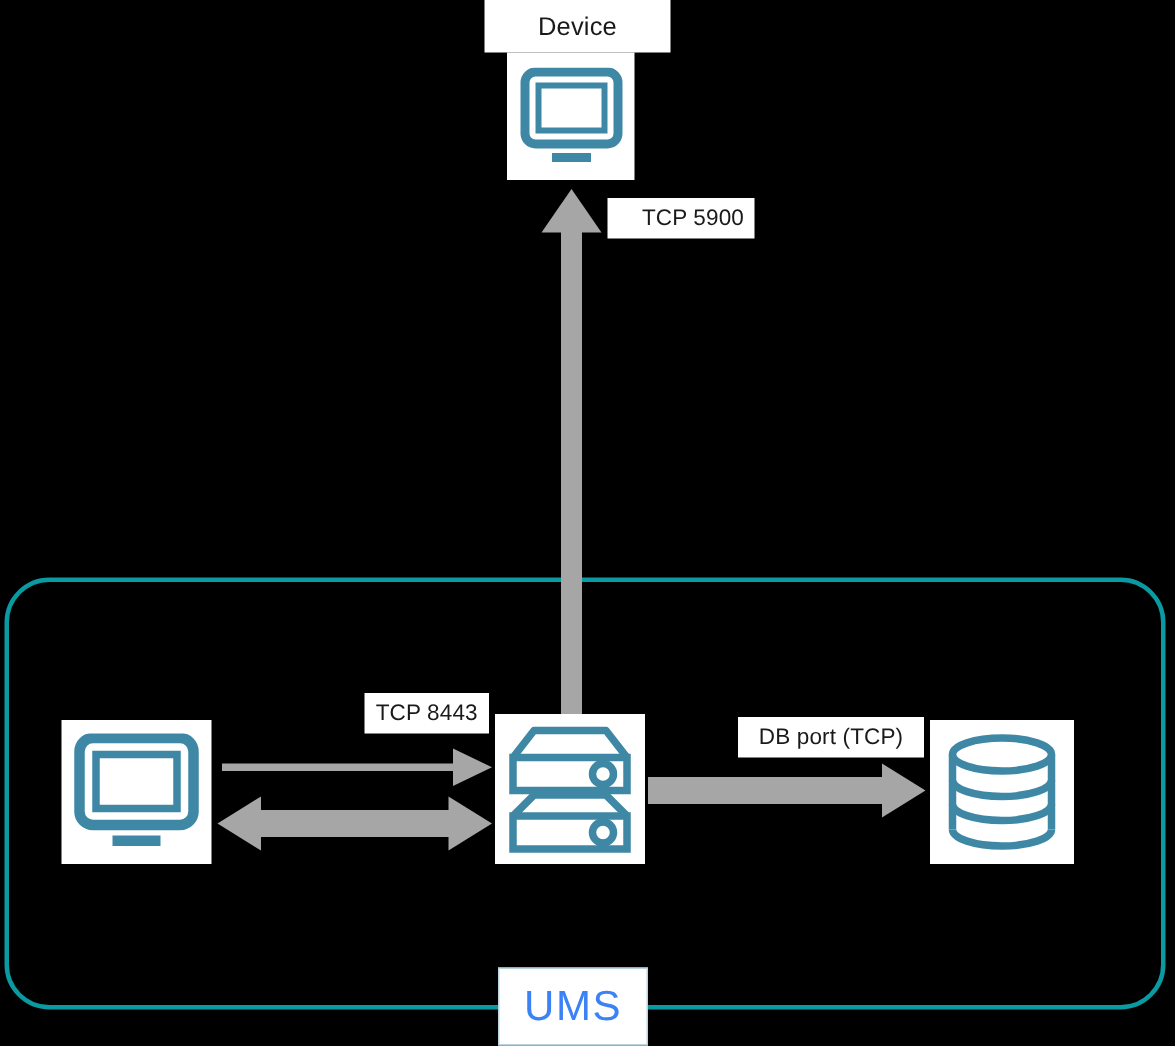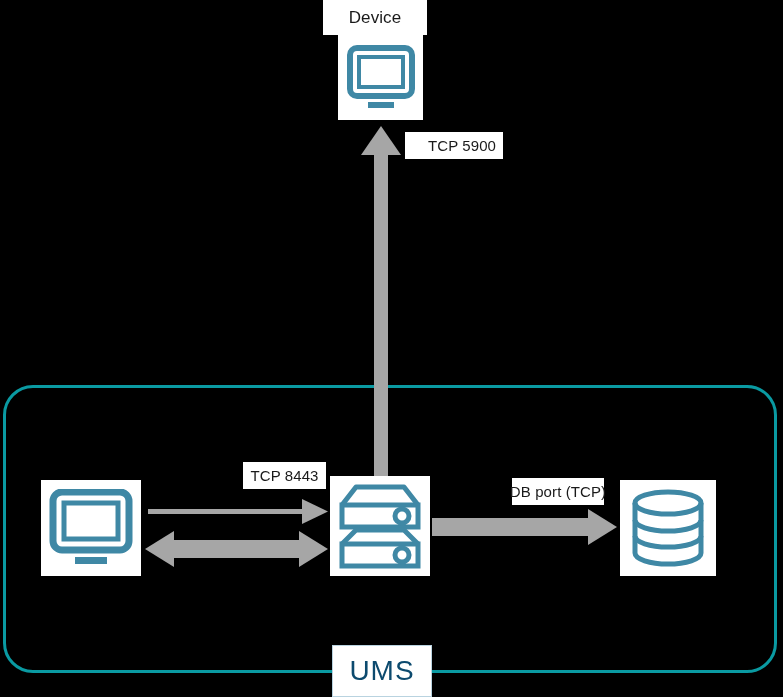--- a/index.html
+++ b/index.html
@@ -27,26 +27,26 @@
     color: #1a1a1a;
     font-size: 15px;
     line-height: 1;
     display: flex;
     align-items: center;
     justify-content: center;
     white-space: nowrap;
     letter-spacing: .1px;
   }
   .chip-device {
-    left: 323px; top: 0px; width: 104px; height: 35px;
+    left: 323px; top: 0px; width: 124px; height: 35px;
     font-size: 17px;
   }
   .chip-tcp5900 { left: 405px; top: 132px; width: 82px; height: 27px; padding-left: 16px; }
   .chip-tcp8443 { left: 243px; top: 462px; width: 83px; height: 27px; }
-  .chip-dbport  { left: 512px; top: 478px; width: 92px; height: 27px; }
+  .chip-dbport  { left: 492px; top: 478px; width: 124px; height: 27px; }
 
   
   .plate {
     background: #ffffff;
     display: flex;
     align-items: center;
     justify-content: center;
   }
   .plate-device { left: 338px; top: 35px;  width: 85px; height: 85px; }
   .plate-client { left: 41px;  top: 480px; width: 100px; height: 96px; }
@@ -66,21 +66,21 @@
   }
   .ums-badge {
     left: 332px; top: 645px;
     width: 100px; height: 52px;
     background: #ffffff;
     border: 1px solid #b9d3e0;
     box-sizing: border-box;
     display: flex;
     align-items: center;
     justify-content: center;
-    color: #0c4a6e;
+    color: #3b82f6;
     font-size: 28px;
     letter-spacing: 1px;
   }
 
   
   #arrows {
     left: 0; top: 0; width: 783px; height: 697px;
     pointer-events: none;
   }
 </style>

